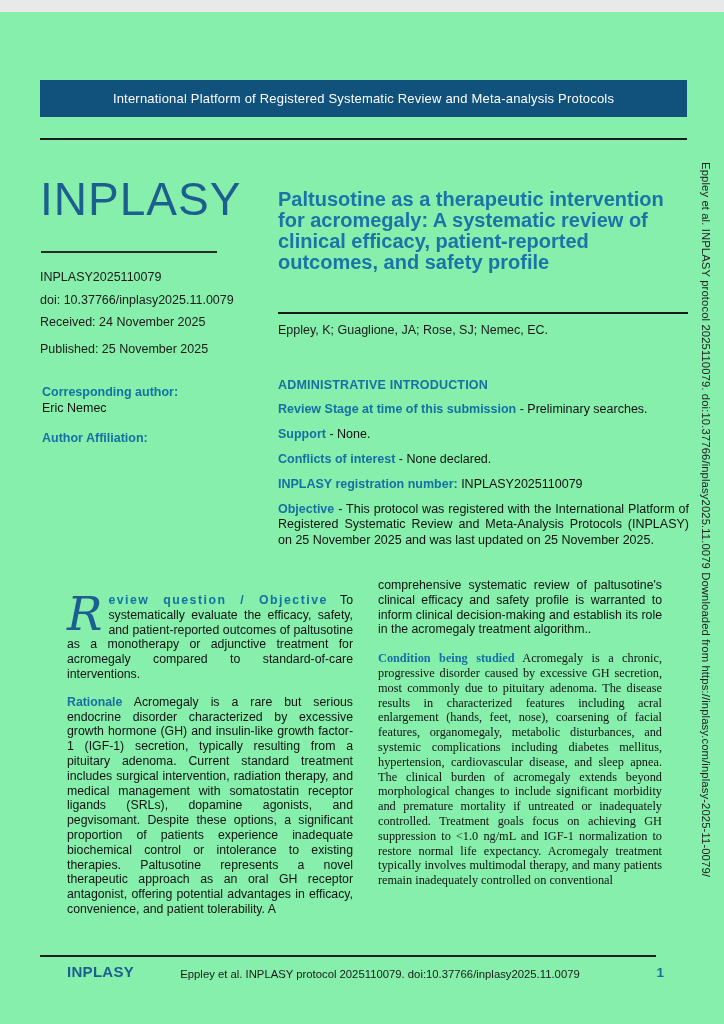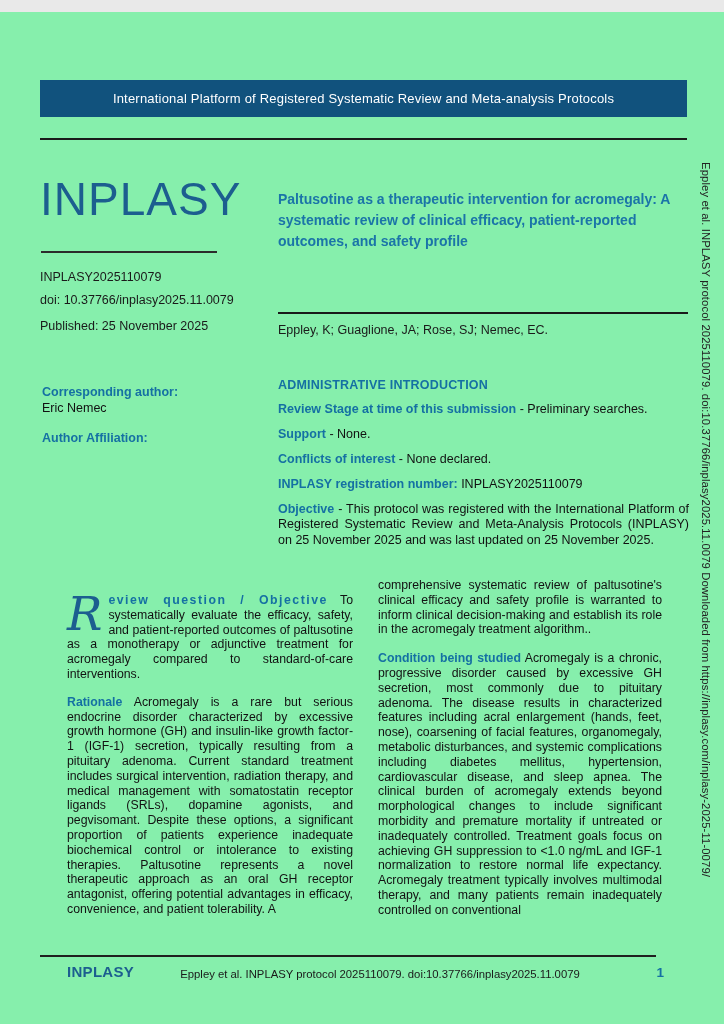--- a/index.html
+++ b/index.html
@@ -25,21 +25,21 @@
     font-size:46px;color:#1C5E8F;letter-spacing:1px;font-weight:400;
   }
   .rule-logo{left:41px;top:239px;width:176px;height:2px;background:#2b2b2b;}
   .mast-info{
     position:absolute;left:40px;top:254px;width:250px;
     font-size:12.5px;line-height:22.5px;color:#1a1a1a;
   }
   .mast-info .pub{margin-top:4px;}
   .title{
     position:absolute;left:278px;top:177px;width:404px;
-    font-size:14px;font-weight:bold;color:#1B74A8;line-height:21px;
+    font-size:20px;font-weight:bold;color:#1B74A8;line-height:21px;
   }
   .rule-title{left:278px;top:300px;width:410px;height:2px;}
   .authors{
     position:absolute;left:278px;top:311px;width:410px;
     font-size:12.5px;color:#1a1a1a;
   }
   .contact{position:absolute;left:42px;top:372px;width:235px;font-size:12.5px;line-height:16px;}
   .blue-label{color:#1570A3;font-weight:bold;}
   .contact .grp{margin-bottom:14px;}
   .contact .grp2{margin-bottom:13px;}
@@ -47,21 +47,21 @@
   .admin-heading{color:#1570A3;font-weight:bold;font-size:12.5px;letter-spacing:.2px;}
   .admin-item{margin-top:10px;line-height:15px;}
   .admin-amend{margin-top:10px;line-height:15.3px;text-align:justify;}
   .col{position:absolute;top:566px;font-size:12.3px;line-height:14.8px;text-align:justify;color:#121212;}
   .col-left{left:67px;width:286px;}
   .col-right{left:378px;width:284px;}
   .intro-heading{color:#1570A3;font-weight:bold;font-size:13px;text-align:left;letter-spacing:.3px;}
   .col p{margin:0;}
   .p-objective{margin-top:15px !important;}
   .p-rationale{margin-top:13px !important;}
-  .p-condition{margin-top:14px !important;}
+  .p-condition{margin-top:14px !important;font-family:Liberation Serif, serif;}
   .dropcap{
     float:left;
     font-family:"DejaVu Serif", serif;
     font-style:italic;
     font-size:47px;line-height:36px;
     color:#1C5E8F;
     margin:3px 6px 0 0;
   }
   .objective-lead{color:#1570A3;font-weight:bold;letter-spacing:1.5px;}
   .footer-rule{left:40px;top:943px;width:616px;height:2px;background:#1f1f1f;}
@@ -95,20 +95,21 @@
   </div>
 
   <div class="rule rule-top"></div>
 
   <div class="logo">INPLASY</div>
   <div class="rule rule-logo"></div>
 
   <div class="mast-info">
     <div>INPLASY2025110079</div>
     <div>doi: 10.37766/inplasy2025.11.0079</div>
+    <div>Received: 24 November 2025</div>
     <div class="pub">Published: 25 November 2025</div>
   </div>
 
   <div class="title">Paltusotine as a therapeutic intervention for acromegaly: A systematic review of clinical efficacy, patient-reported outcomes, and safety profile</div>
   <div class="rule rule-title"></div>
   <div class="authors">Eppley, K; Guaglione, JA; Rose, SJ; Nemec, EC.</div>
 
   <div class="contact">
     <div class="grp">
       <div class="blue-label">Corresponding author:</div>

